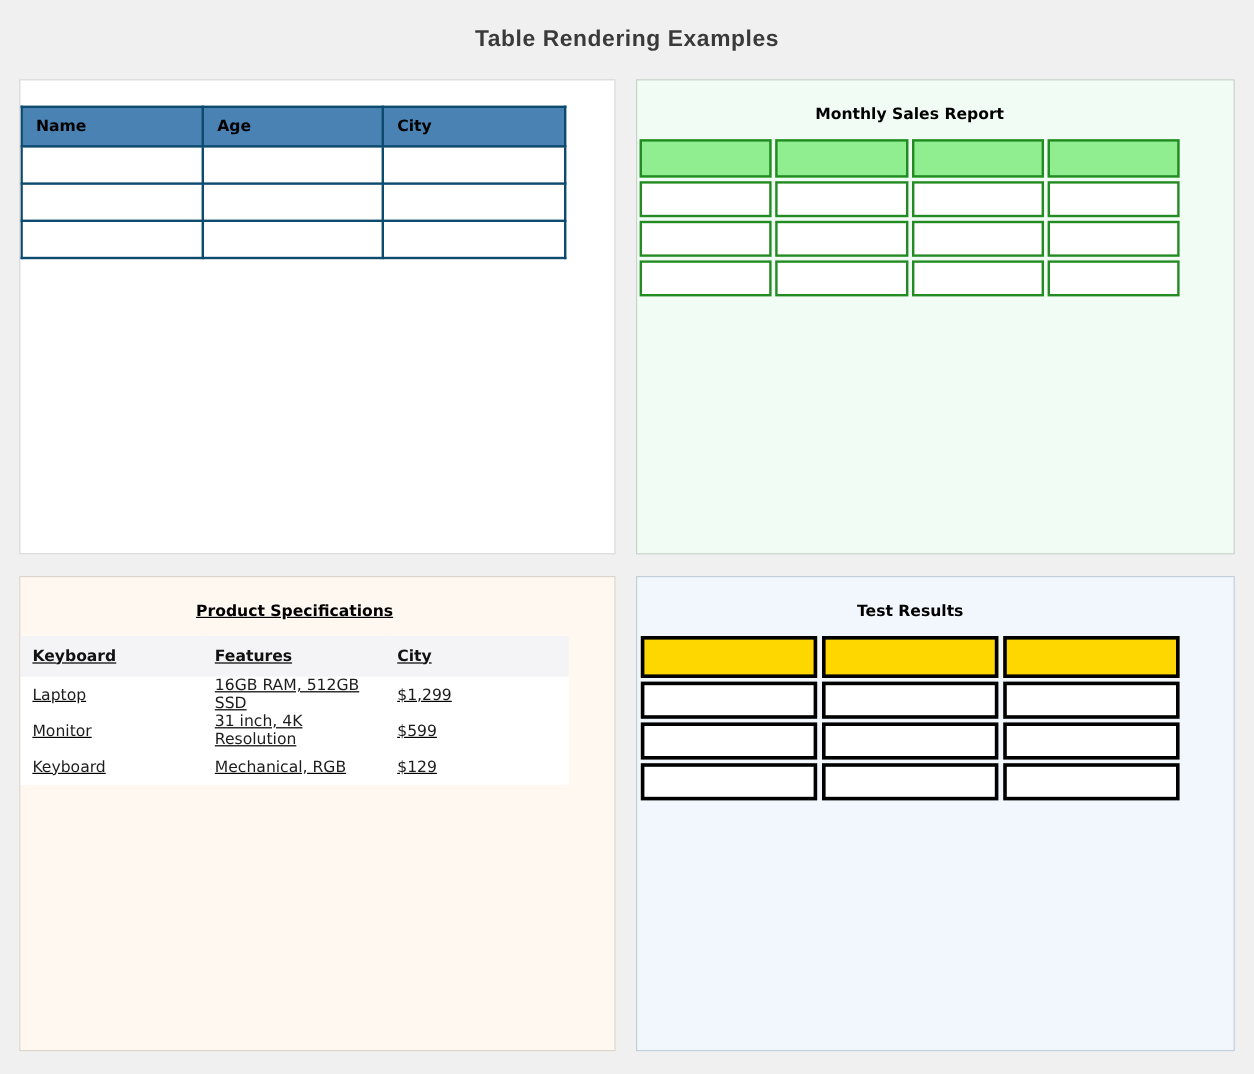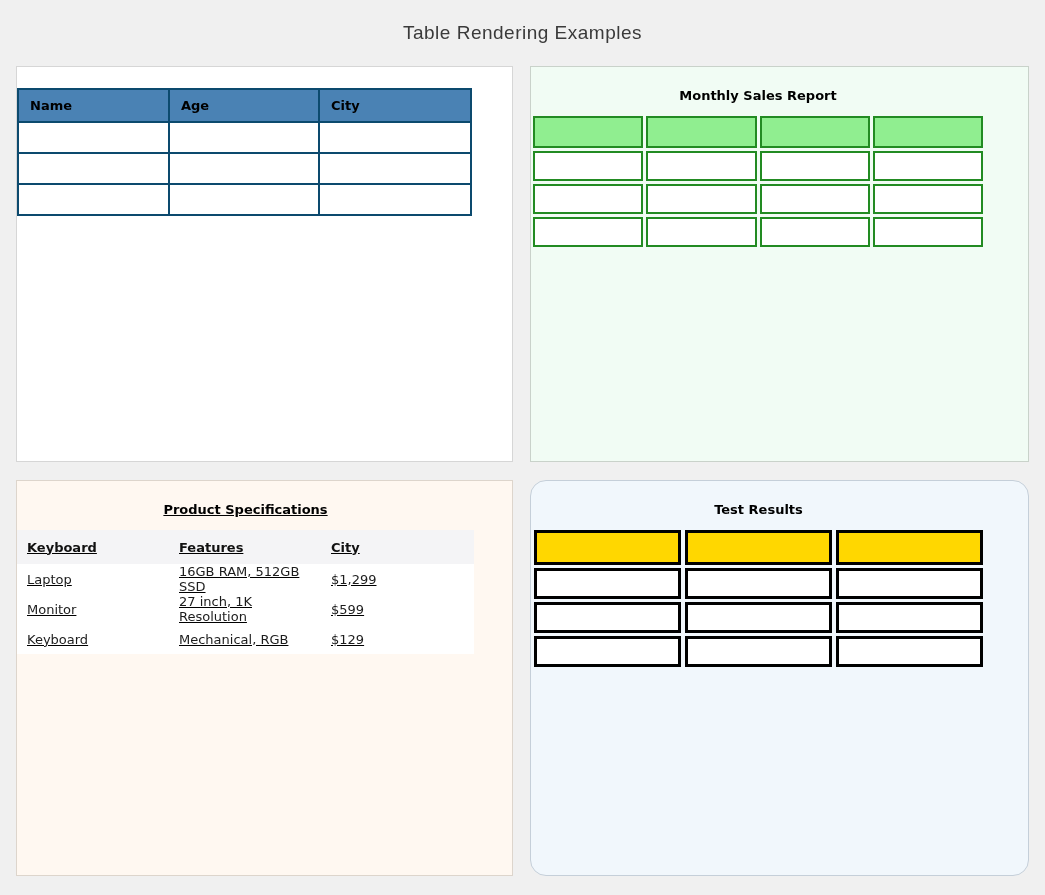--- a/index.html
+++ b/index.html
@@ -11,41 +11,41 @@
     color: #000;
     overflow: hidden;
   }
   .page-header {
     height: 66px;
     display: flex; align-items: center; justify-content: center;
   }
   .page-title {
     margin: 0;
     font-family: "Liberation Sans", sans-serif;
-    font-size: 19px; font-weight: normal;
+    font-size: 19px; font-weight: bold;
     letter-spacing: 0.5px;
     color: #3a3a3a;
   }
   .panels-grid {
     display: grid;
     grid-template-columns: 497px 499px;
     column-gap: 17px;
     row-gap: 18px;
     padding: 0 16px;
   }
   .panel {
     height: 396px;
     border: 1px solid #d4d4d4;
     padding-top: 21px;
     overflow: hidden;
   }
   .panel-basic    { background: #ffffff; border-color: #d6d6d6; }
   .panel-sales    { background: #f1fcf4; border-color: #c9d2ca; }
   .panel-products { background: #fff8f1; border-color: #ddd5cc; text-decoration: underline; }
-  .panel-tests    { background: #f1f7fc; border-color: #c5cfd9; border-radius: 16px; }
+  .panel-tests    { background: #f1f7fc; border-color: #c5cfd9; }
 
   .tbl-title {
     margin: 0 0 13px 0;
     font-size: 13px; font-weight: bold;
     text-align: center;
     color: #000;
   }
   .tbl-wrap-sales    { width: 450px; margin-left: 2px; }
   .tbl-wrap-products { width: 457px; margin-left: 0; }
   .tbl-wrap-tests    { width: 449px; margin-left: 3px; }
@@ -193,21 +193,21 @@
           </tr>
         </thead>
         <tbody>
           <tr>
             <td>Laptop</td>
             <td>16GB RAM, 512GB SSD</td>
             <td>$1,299</td>
           </tr>
           <tr>
             <td>Monitor</td>
-            <td>27 inch, 1K Resolution</td>
+            <td>31 inch, 4K Resolution</td>
             <td>$599</td>
           </tr>
           <tr>
             <td>Keyboard</td>
             <td>Mechanical, RGB</td>
             <td>$129</td>
           </tr>
         </tbody>
       </table>
     </div>

